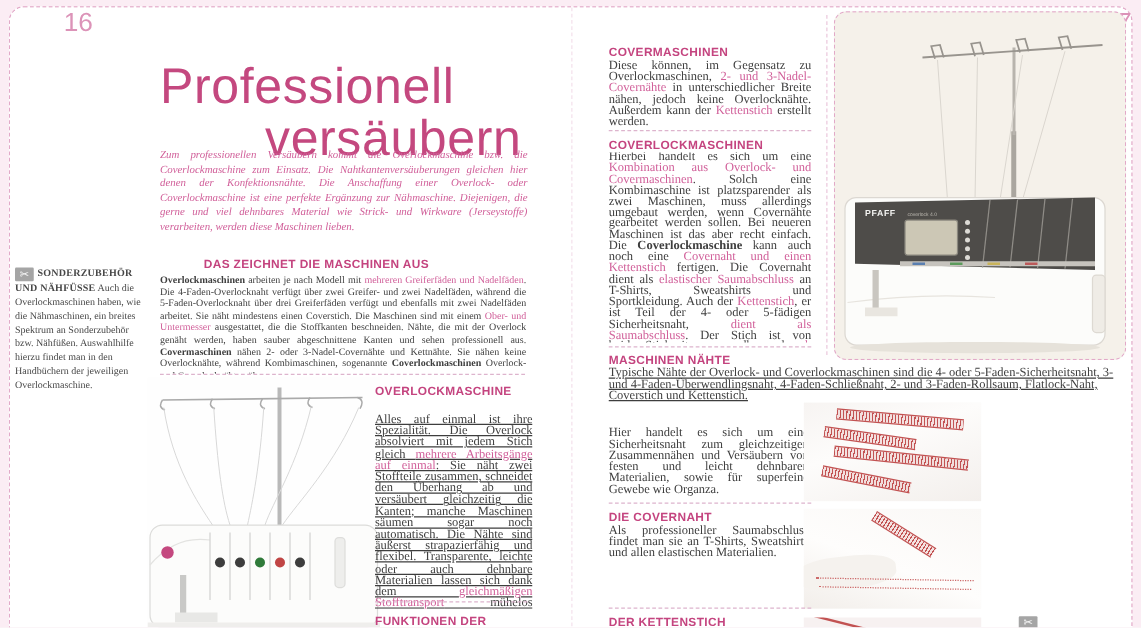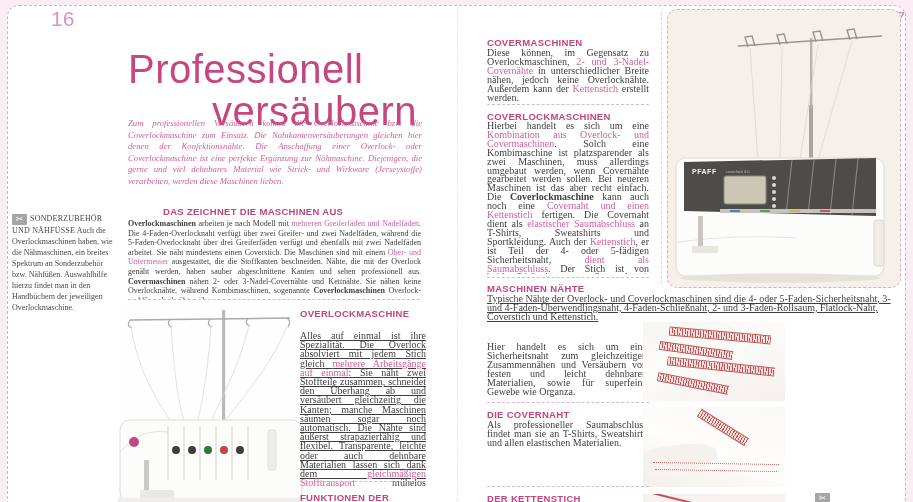--- a/index.html
+++ b/index.html
@@ -17,21 +17,21 @@
   .intro{color:#d1609a;font-style:italic;font-size:8.7px;line-height:11.6px;text-align:justify;}
   
   .h-pink{font-family:"Liberation Sans",sans-serif;font-weight:bold;color:#c4447f;font-size:9.5px;letter-spacing:0.3px;}
   
   .body{font-size:8px;line-height:9.6px;color:#3e3e3e;text-align:justify;}
   .body-sm{font-size:10px;line-height:8.9px;color:#3e3e3e;text-align:justify;}
   .b{font-weight:bold;}
   .k{color:#d1609a;}
   
   .side{font-size:8px;line-height:11px;color:#474747;}
-  .side .cap{font-weight:normal;letter-spacing:0.2px;}
+  .side .cap{font-weight:bold;letter-spacing:0.2px;}
   .scissors{display:inline-block;width:15px;height:11px;background:#a5a5a5;color:#ffffff;
             font-size:9px;line-height:11px;text-align:center;border-radius:1px;vertical-align:-1px;margin-right:3px;}
   
   .sep{border-top:1px dashed #ddb4cd;height:0;}
   .vsep{border-left:1px dashed #ecc9dd;width:0;}
   
   .photo{background:#fcfbfa;overflow:hidden;}
   .pfaff-photo{background:#f5f1ea;border:1px dashed #e2a9c8;border-radius:10px;overflow:hidden;}
   .serge{position:absolute;height:7px;border-top:1.3px solid #c25252;border-bottom:1.3px solid #c25252;
          background:repeating-linear-gradient(90deg,#c25252 0px,#c25252 0.9px,rgba(205,110,110,0.18) 0.9px,rgba(205,110,110,0.18) 2.6px);}

